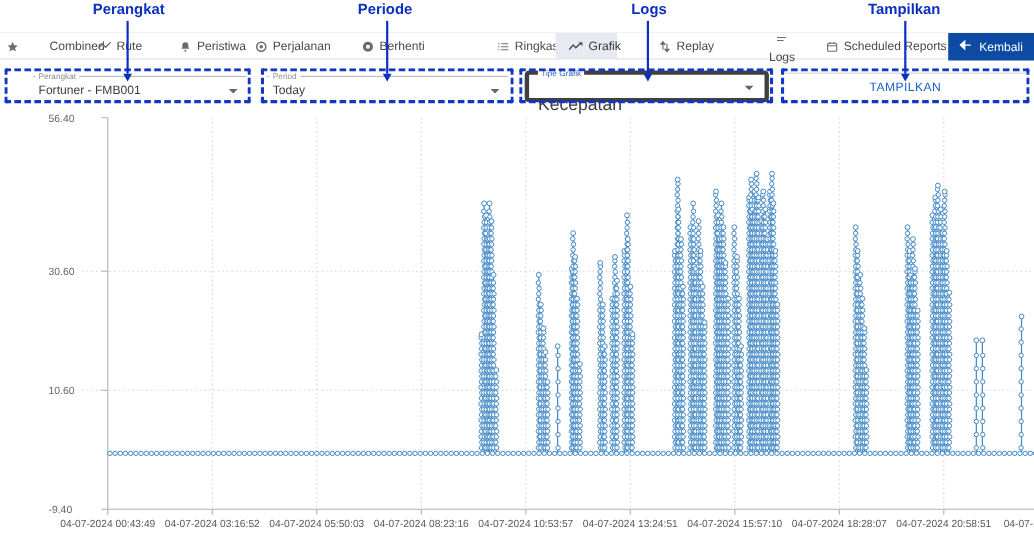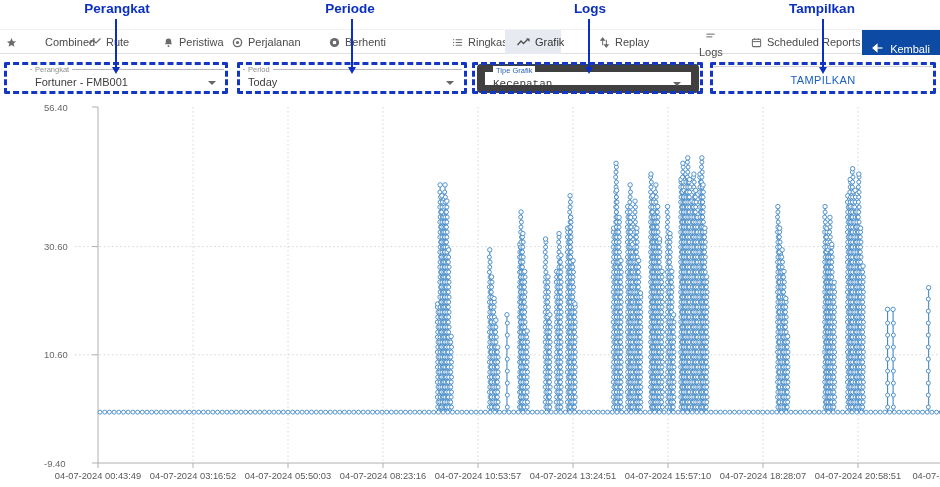--- a/index.html
+++ b/index.html
@@ -44,46 +44,46 @@
     position:absolute; top:0; height:24px; display:flex; align-items:center; gap:5px;
     font-size:11px; color:#4a4a4a; cursor:pointer; white-space:nowrap; padding:0 4px;
   }
   .tab svg { display:block; }
   .tab.active { background:#e7ebf1; color:#333; }
   .t1{ left:2px;gap:28px; }   .t2{ left:85px; }  .t3{ left:159px; } .t4{ left:228px; }
   .t5{ left:325px; } .t6{ left:448px; } .t7{ left:505px; width:56px; padding-left:12px; }
   .t8{ left:595px; } .t9{ left:695px;flex-direction:column; } .t10{ left:747px; }
   .tab-back {
     position:absolute; left:862px; top:0; width:78px; height:25px;
-    background:#0d4aa4; color:#fff; display:flex; align-items:flex-end; justify-content:center;
+    background:#0d4aa4; color:#fff; display:flex; align-items:center; justify-content:center;
     gap:6px; font-size:11px; cursor:pointer;
   }
 
   
   .mat-field { position:absolute; height:26px; border-top:1px solid #b9b9b9; background:transparent; cursor:pointer; z-index:20; }
   .mat-field .flabel {
     position:absolute; top:-5px; left:2px; background:#fff; padding:0 3px;
     font-size:7.5px; color:#8f8f8f; line-height:9px; white-space:nowrap;
   }
   .mat-field .fvalue { position:absolute; top:6px; left:5px; font-size:11px; color:#3d3d3d; white-space:nowrap; }
   .caret {
     position:absolute; right:8px; top:11px; width:0; height:0;
     border-left:4px solid transparent; border-right:4px solid transparent; border-top:4.5px solid #666;
   }
   .f-device { left:30px; top:69px; width:194px; }
   .f-period { left:243px; top:69px; width:219px; }
   .f-type {
     position:absolute; left:477px; top:64px; width:222px; height:29px;
-    border:8px solid #404040; border-radius:4px; background:#fff; cursor:pointer; z-index:20;
+    border:4px solid #404040; border-radius:4px; background:#fff; cursor:pointer; z-index:20;
   }
   .f-type .flabel {
     position:absolute; top:-6px; left:8px; background:#fff; padding:0 3px;
     font-size:7.5px; color:#2c5fc2; line-height:9px;
   }
-  .f-type .fvalue { position:absolute; top:6px; left:8px; font-size:11px; color:#3d3d3d;font-family:Liberation Mono, monospace; }
+  .f-type .fvalue { position:absolute; top:19px; left:8px; font-size:16px; color:#3d3d3d; }
   .f-type .caret { top:10px; right:10px; }
   .btn-show {
     position:absolute; left:713px; top:66px; width:220px; height:26px;
     border:0; border-top:1px solid #d4d4d4; background:#fff; cursor:pointer; z-index:20;
     display:flex; align-items:center; justify-content:center;
     font-size:11px; letter-spacing:0.4px; color:#1a5fc8; font-weight:500;
     font-family:"Liberation Sans", sans-serif;
   }
 
   

